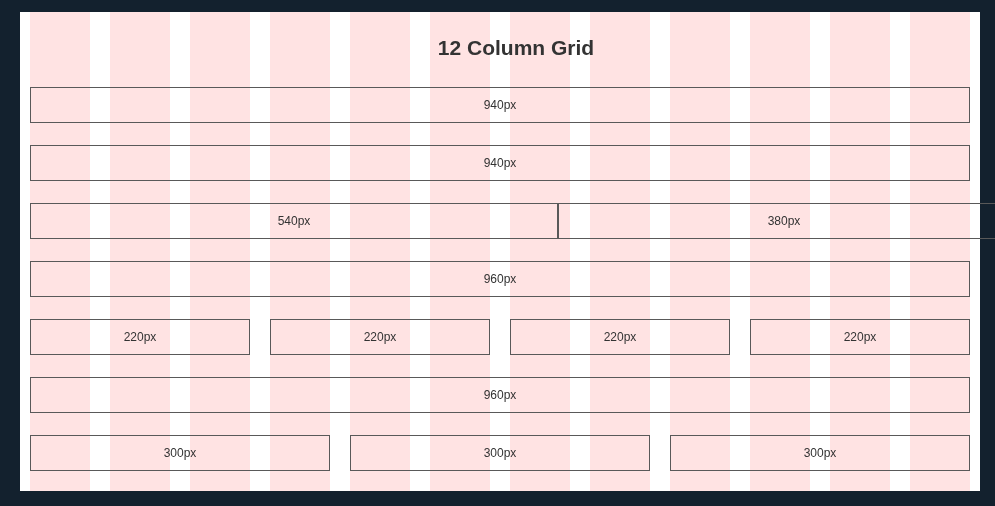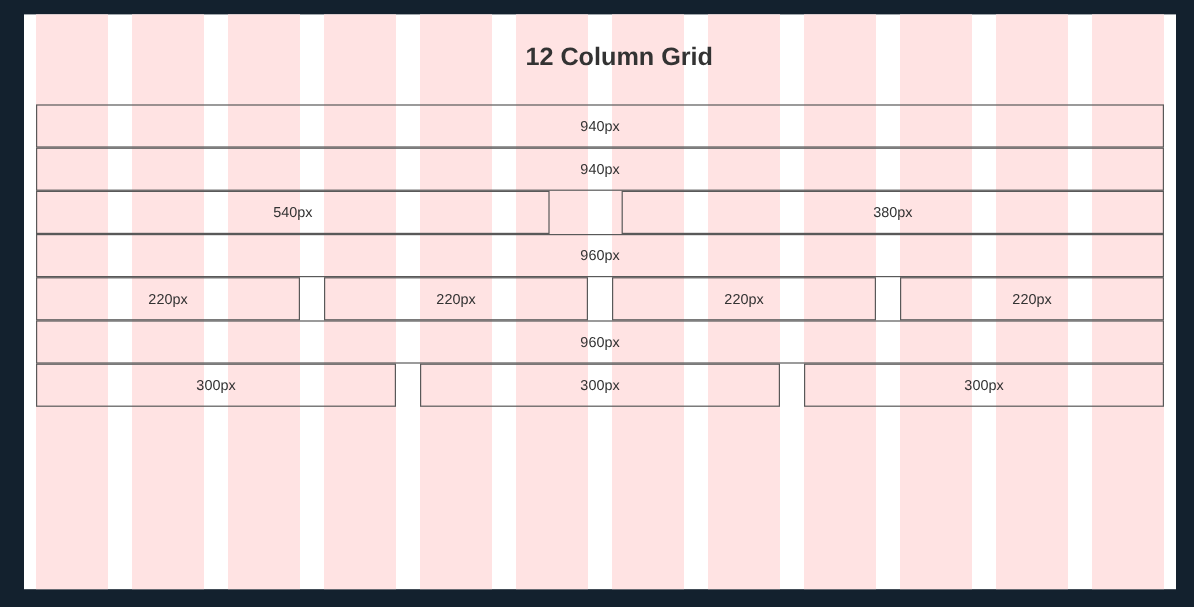--- a/index.html
+++ b/index.html
@@ -44,20 +44,21 @@
     font-size: 21px;
     line-height: 24px;
     font-weight: bold;
     text-align: center;
     color: var(--ink);
     padding-left: 32px;
   }
   .row {
     display: flex;
     justify-content: space-between;
+    margin-bottom: 22px;
     align-items: flex-end;
   }
   .box {
     box-sizing: border-box;
     flex: 0 0 auto;
     height: 36px;
     border: 1px solid var(--line);
     display: flex;
     align-items: center;
     justify-content: center;
@@ -86,21 +87,21 @@
   <div class="content">
     <h1 class="title">12 Column Grid</h1>
     <div class="rows">
         <div class="row">
           <div class="box" style="width: 940px;">940px</div>
         </div>
         <div class="row">
           <div class="box" style="width: 940px;">940px</div>
         </div>
         <div class="row">
-          <div class="box" style="width: 428px;">540px</div>
+          <div class="box" style="width: 528px;">540px</div>
           <div class="box" style="width: 452px;">380px</div>
         </div>
         <div class="row">
           <div class="box" style="width: 940px;">960px</div>
         </div>
         <div class="row">
           <div class="box" style="width: 220px;">220px</div>
           <div class="box" style="width: 220px;">220px</div>
           <div class="box" style="width: 220px;">220px</div>
           <div class="box" style="width: 220px;">220px</div>

